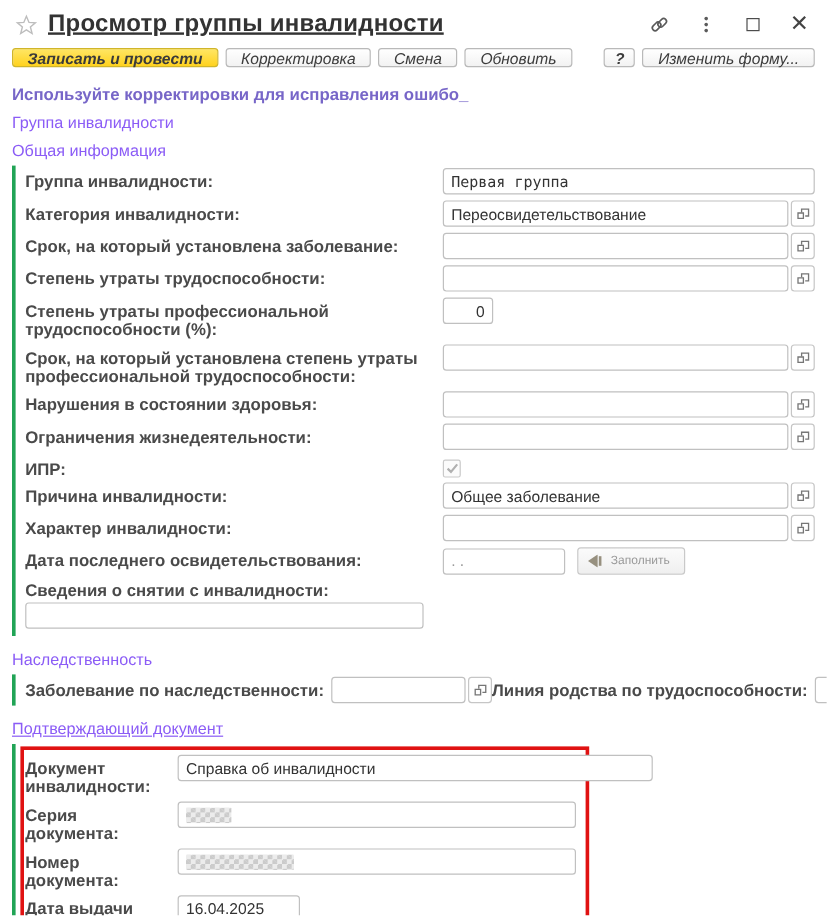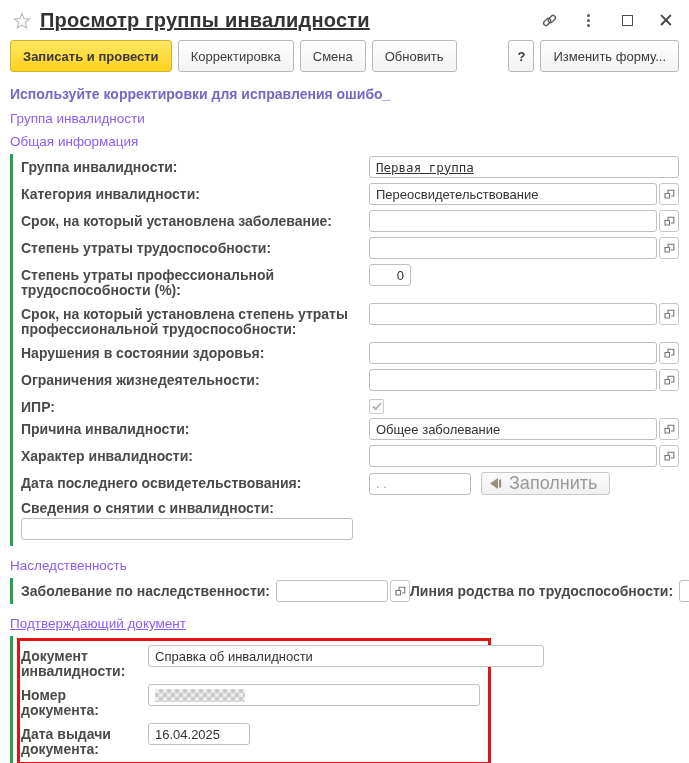--- a/index.html
+++ b/index.html
@@ -14,24 +14,25 @@
   .win-title { font-size:20px; font-weight:600; color:#333; letter-spacing:.2px; flex:1;text-decoration:underline; }
   .win-icons { display:flex; align-items:center; gap:21px; padding-right:4px; }
   .win-icon { width:18px; height:18px; display:flex; align-items:center; justify-content:center; cursor:pointer; color:#4c4c4c; }
   .dots { display:flex; flex-direction:column; gap:2px; }
   .dots i { width:3px; height:3px; background:#5a5a5a; border-radius:50%; display:block; }
   .restore-box { width:11px; height:11px; border:1.6px solid #4c4c4c; }
   .close-x { font-size:19px; line-height:1; color:#444; font-weight:400; }
   
   .toolbar { display:flex; align-items:center; padding:4px 10px 6px 10px; gap:6px; }
   .btn {
-    height:32px; padding:0 12px; font-size:13px; color:#3c3c3c;
+    height:16px; padding:0 12px; font-size:13px; color:#3c3c3c;
     background:linear-gradient(#ffffff,#f2f2f2); border:1px solid #b9b9b9;
     border-radius:3px; cursor:pointer; display:inline-flex; align-items:center; justify-content:center;
     font-family:"Liberation Sans", sans-serif;
+    font-style:italic;
   }
   .btn-primary {
     background:linear-gradient(#ffe664,#ffd21f); border:1px solid #d0b52a;
     font-weight:bold; color:#3a3a3a;
   }
   .toolbar .spacer { flex:1; }
   .btn-help { width:26px; padding:0; font-weight:bold; }
   
   .notice { padding:8px 10px 2px 10px; font-size:14px; font-weight:bold; color:#7766c8; }
   .sec-hdr { padding:7px 10px 1px 10px; font-size:13.5px; color:#8b5cf6; }
@@ -39,35 +40,35 @@
   .group { border-left:3px solid #21a456; margin:4px 0 0 10px; padding:2px 10px 2px 8px; }
   .row { display:flex; align-items:flex-start; margin-bottom:5px; }
   .lbl { font-size:14px; color:#4a4a4a; padding-top:4px; line-height:15px;font-weight:bold; }
   .main .lbl { flex:0 0 348px; padding-right:10px; }
   .ctl { flex:1; display:flex; align-items:center; }
   .inp {
     height:22px; border:1px solid #c0c0c0; border-radius:3px; background:#fff;
     font-size:13px; color:#333; padding:0 6px; outline:none; width:100%;
     font-family:"Liberation Sans", sans-serif;
   }
-  .inp.mono { font-family:"DejaVu Sans Mono", monospace; font-size:12.5px;text-decoration:underline; }
+  .inp.mono { font-family:"DejaVu Sans Mono", monospace; font-size:12.5px; }
   .inp.small { width:42px; text-align:right; flex:none; }
   .inp.date { width:102px; flex:none; }
   .inp.dim { color:#9a9a9a; }
   .sel-btn {
     width:20px; height:22px; margin-left:2px; flex:none; border:1px solid #c6c6c6;
     border-radius:3px; background:#fff; display:inline-flex; align-items:center;
     justify-content:center; cursor:pointer;
   }
   .checkbox {
     width:15px; height:15px; border:1px solid #c9c9c9; border-radius:2px;
     background:#fbfbfb; display:inline-flex; align-items:center; justify-content:center; margin-top:3px;
   }
   .fill-btn {
-    height:23px; margin-left:10px; padding:0 12px 0 8px; font-size:18px; color:#9a9a9a;
+    height:23px; margin-left:10px; padding:0 12px 0 8px; font-size:10px; color:#9a9a9a;
     background:linear-gradient(#fbfbfb,#efefef); border:1px solid #c9c9c9; border-radius:3px;
     display:inline-flex; align-items:center; gap:6px; cursor:default;
   }
   
   .heredity-row { display:flex; align-items:center; }
   .heredity-row .lbl { padding-top:0; margin-right:6px; white-space:nowrap; }
   .heredity-row .inp { width:112px; flex:none; }
   .heredity-row .gap { width:12px; }
   
   .doc .lbl { flex:0 0 130px; padding-right:6px; }
@@ -302,20 +303,28 @@
   <div class="group doc">
 
     <div class="red-box">
       <div class="row">
         <div class="lbl">Документ инвалидности:</div>
         <div class="ctl">
             <input class="inp wide" readonly="" value="Справка об инвалидности" style="">
           </div>
       </div>
       <div class="row">
+        <div class="lbl">Серия документа:</div>
+        <div class="ctl">
+          <div class="inp-like wide" style="width:332px;">
+            <span class="redacted" style="width:38px;"></span>
+          </div>
+        </div>
+      </div>
+      <div class="row">
         <div class="lbl">Номер документа:</div>
         <div class="ctl">
           <div class="inp-like" style="width:332px;">
             <span class="redacted" style="width:90px;"></span>
           </div>
         </div>
       </div>
       <div class="row">
         <div class="lbl">Дата выдачи документа:</div>
         <div class="ctl">

